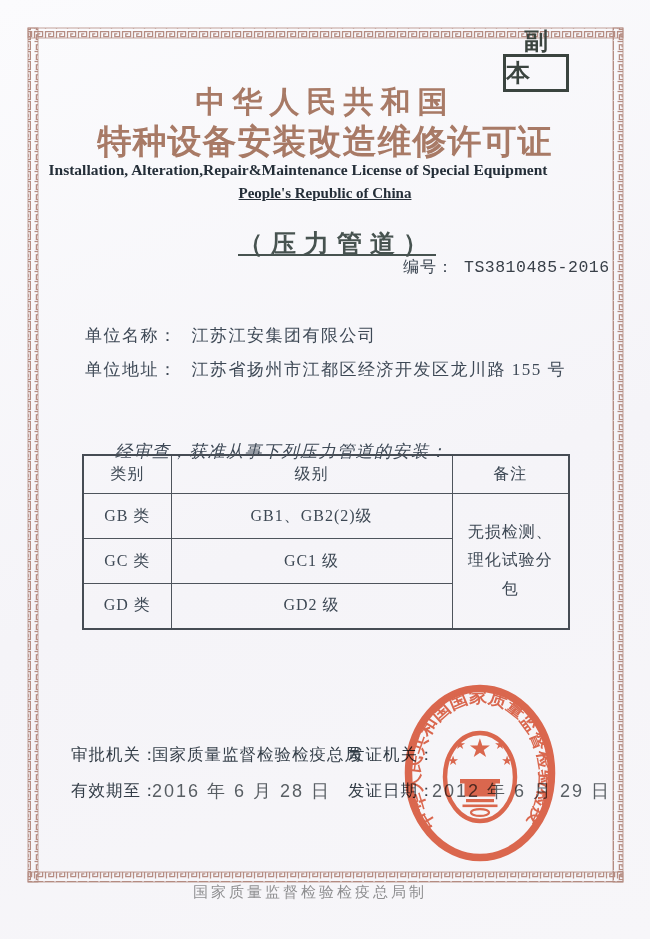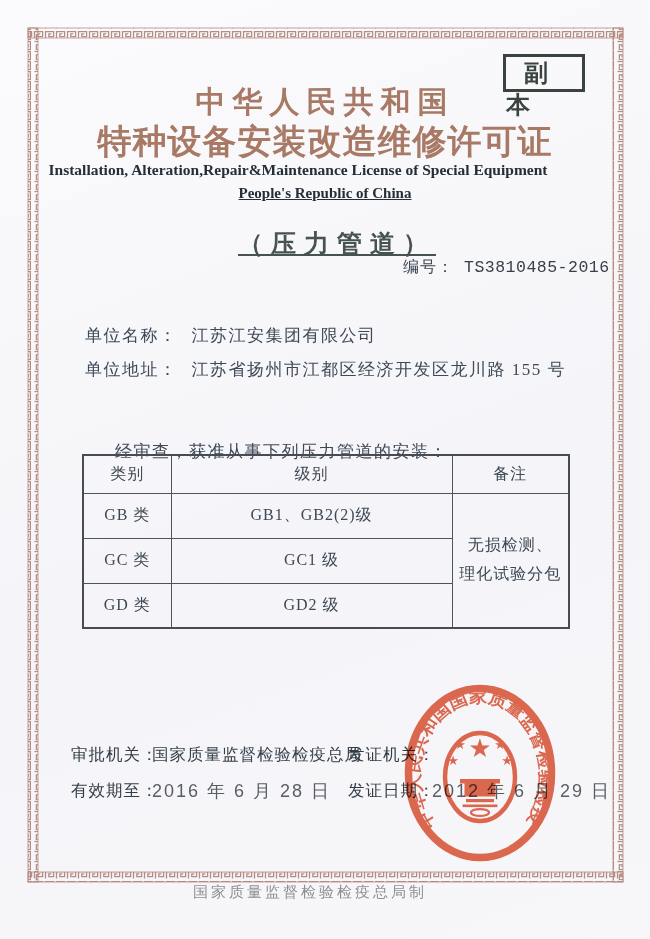--- a/index.html
+++ b/index.html
@@ -10,23 +10,23 @@
     position:relative;
     -webkit-font-smoothing:antialiased;
   }
   .page{
     position:absolute;left:0;top:0;width:650px;height:939px;
     background:linear-gradient(160deg,#fbfbfd 0%,#f5f4f8 55%,#f7f6f9 100%);
     overflow:hidden;
   }
   .frame-svg{position:absolute;left:0;top:0;width:650px;height:939px;pointer-events:none;}
   .copy-badge{
-    position:absolute;left:503px;top:54px;width:82px;height:38px;
+    position:absolute;left:503px;top:54px;width:66px;height:38px;
     border:3px solid #3a443f;box-sizing:border-box;
-    display:flex;align-items:flex-start;justify-content:center;
+    display:flex;align-items:flex-end;justify-content:center;
     font-family:"Liberation Sans",sans-serif;
     font-size:24px;font-weight:bold;color:#3a443f;
     letter-spacing:18px;text-indent:18px;
   }
   .title-cn1{
     position:absolute;left:0;top:82px;width:650px;margin:0;
     text-align:center;font-family:"Liberation Sans",sans-serif;
     font-size:30px;font-weight:bold;color:#a87a66;letter-spacing:7px;
   }
   .title-cn2{
@@ -50,29 +50,29 @@
   .license-no{
     position:absolute;left:403px;top:257px;font-size:16px;color:#3a4450;
     display:flex;align-items:baseline;gap:10px;letter-spacing:1px;
   }
   .license-no .num{
     font-family:"Liberation Mono",monospace;font-size:16.5px;color:#394049;letter-spacing:0.5px;
   }
   .field-line{position:absolute;display:flex;gap:14px;font-size:17px;color:#3e4956;letter-spacing:1.5px;}
   .unit-name{left:85px;top:324px;}
   .unit-addr{left:85px;top:358px;}
-  .approval-note{position:absolute;left:115px;top:423px;font-size:17px;color:#3e4956;letter-spacing:1.5px;}
+  .approval-note{position:absolute;left:115px;top:423px;font-size:17px;color:#3e4956;letter-spacing:1.5px;font-style:italic;}
   table.scope{
     position:absolute;left:82px;top:454px;width:486px;
     border-collapse:collapse;table-layout:fixed;
     font-size:16px;color:#3d4854;letter-spacing:1px;
   }
   table.scope td,table.scope th{
     border:1.4px solid #4e545c;text-align:center;vertical-align:middle;
-    font-weight:normal;padding:0;
+    font-weight:normal;padding:8px;
   }
   table.scope{border:2.4px solid #464c54;}
   .col-cat{width:88px;}
   .col-lvl{width:281px;}
   .col-rem{width:117px;}
   tr.hdr{height:38px;}
   tr.data{height:45px;}
   td.remark{
     text-align:left;padding-left:12px;line-height:1.8;letter-spacing:1px;
   }

